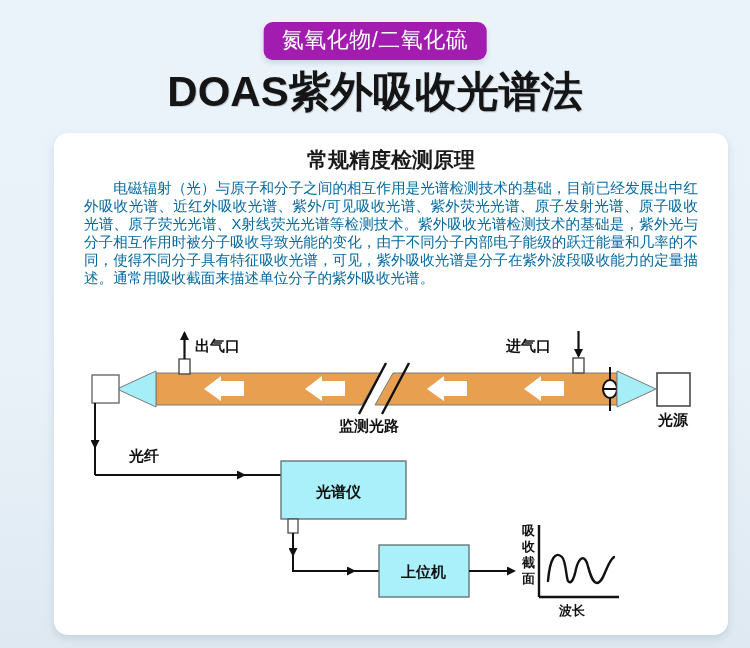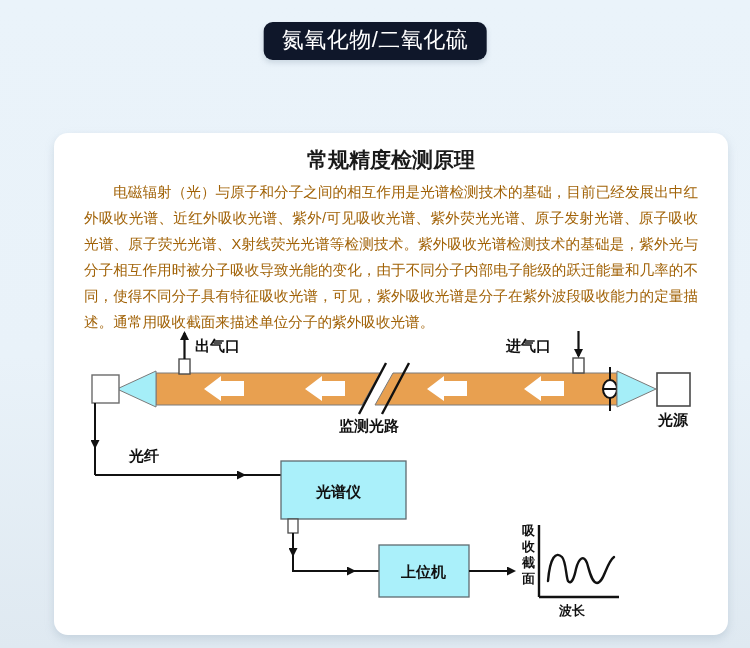--- a/index.html
+++ b/index.html
@@ -13,21 +13,21 @@
   
   .bg{
     position:absolute;left:0;top:0;width:750px;height:648px;
     background:linear-gradient(180deg,#eaf3fa 0%,#e9f2f9 55%,#dfe9f1 100%);
   }
   .wrap{position:absolute;left:0;top:0;width:750px;height:648px;}
 
   
   .badge{
     position:absolute;left:50%;top:22px;transform:translateX(-50%);
-    background:#0f172a;
+    background:#a21caf;
     color:#ffffff;
     border-radius:9px;
     padding:7px 18px 9px 18px;
     font-size:22px;
     line-height:1;
     letter-spacing:.5px;
     white-space:nowrap;
     box-shadow:0 3px 5px rgba(120,140,160,.25);
     font-weight:400;
   }
@@ -48,21 +48,21 @@
     background:#ffffff;
     border-radius:14px;
     box-shadow:0 4px 9px rgba(150,168,185,.35);
   }
   .card-title{
     position:absolute;left:0;top:13px;width:674px;text-align:center;
     font-size:21px;font-weight:bold;color:#1a1a1a;
   }
   .para{
     position:absolute;left:30px;top:46px;width:614px;
-    font-size:14.6px;line-height:26px;color:#a16207;
+    font-size:14.6px;line-height:18px;color:#0369a1;
     text-align:justify;text-justify:inter-ideograph;
     text-indent:2em;
   }
 
   
   .diagram{position:absolute;left:0;top:196px;width:674px;height:300px;font-weight:bold;}
   .diagram svg{display:block;}
   .dlabel{
     font-family:"Liberation Sans","DejaVu Sans",sans-serif;
     font-size:15px;fill:#111;
@@ -74,20 +74,21 @@
 </style>
 </head>
 <body>
 
 <div class="bg"></div>
 
 <div class="wrap">
 
   <div class="badge">氮氧化物/二氧化硫</div>
 
+  <div class="title">DOAS紫外吸收光谱法</div>
 
   <div class="card">
 
     <div class="card-title">常规精度检测原理</div>
 
     <div class="para">电磁辐射（光）与原子和分子之间的相互作用是光谱检测技术的基础，目前已经发展出中红外吸收光谱、近红外吸收光谱、紫外/可见吸收光谱、紫外荧光光谱、原子发射光谱、原子吸收光谱、原子荧光光谱、X射线荧光光谱等检测技术。紫外吸收光谱检测技术的基础是，紫外光与分子相互作用时被分子吸收导致光能的变化，由于不同分子内部电子能级的跃迁能量和几率的不同，使得不同分子具有特征吸收光谱，可见，紫外吸收光谱是分子在紫外波段吸收能力的定量描述。通常用吸收截面来描述单位分子的紫外吸收光谱。</div>
 
     <div class="diagram">
       <svg width="674" height="300" viewBox="0 0 674 300" xmlns="http://www.w3.org/2000/svg">
         <defs>

